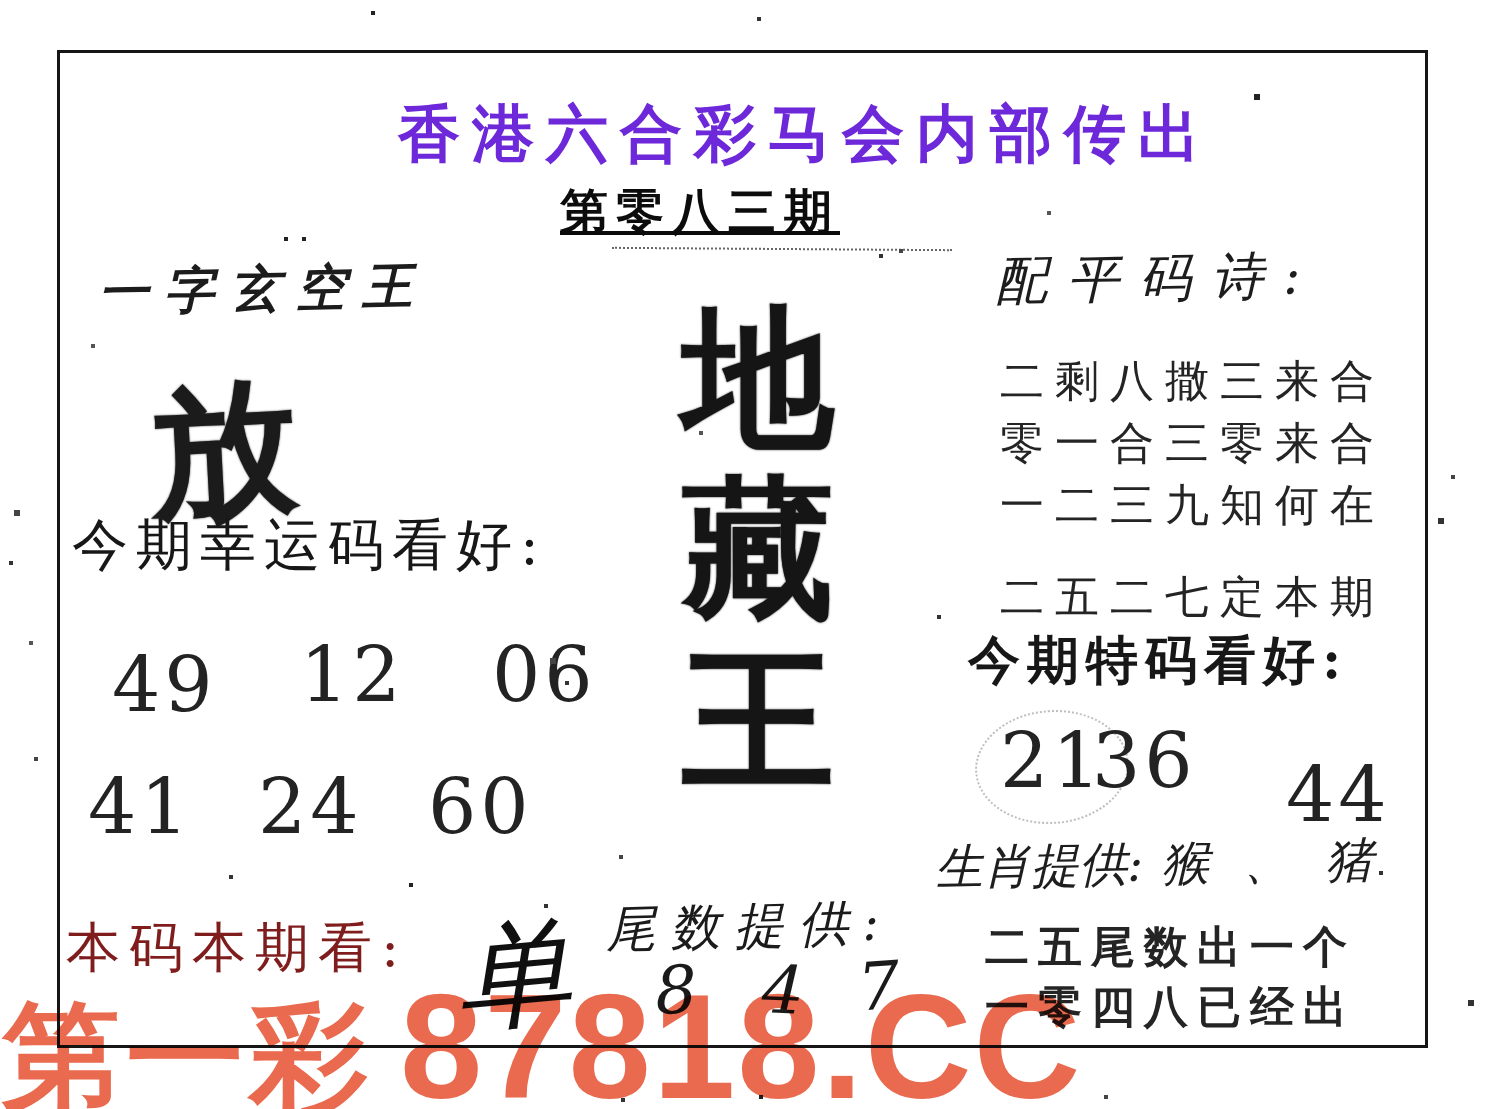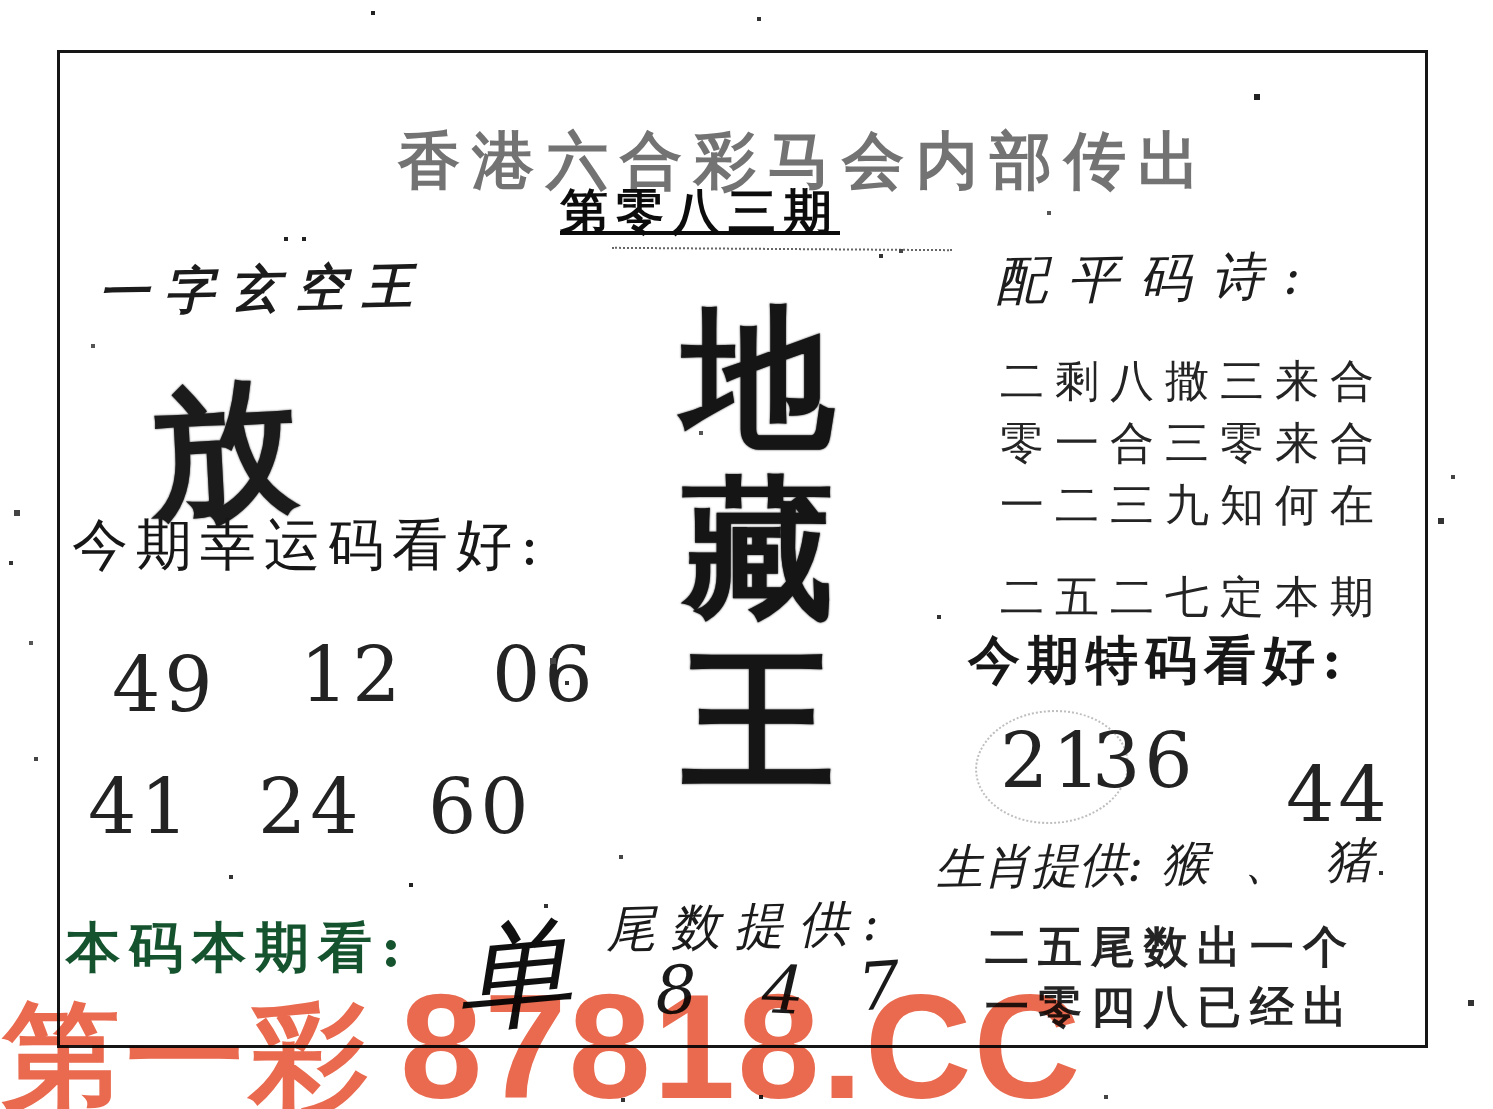--- a/index.html
+++ b/index.html
@@ -2,21 +2,21 @@
 <html><head>
 <meta charset="utf-8">
 <style>
   html,body{margin:0;padding:0;background:#ffffff;}
   .page{position:relative;width:1493px;height:1109px;background:#ffffff;overflow:hidden;
         font-family:"DejaVu Serif","Liberation Serif",serif;color:#111;}
   .abs{position:absolute;}
   .frame{position:absolute;left:57px;top:50px;width:1371px;height:998px;
          border:3px solid #161616;box-sizing:border-box;}
   .title{left:370px;top:92px;width:870px;text-align:center;font-size:62px;font-weight:700;
-         letter-spacing:12px;color:#737373;white-space:nowrap;margin-top:27px;}
+         letter-spacing:12px;color:#6d28d9;white-space:nowrap;}
   .issue{left:560px;top:180px;font-size:48px;font-weight:700;letter-spacing:8px;color:#0c0c0c;text-decoration:underline;}
   .dotline{left:612px;top:248px;width:340px;border-top:2px dotted #666;transform:rotate(0.4deg);}
   .hand{font-style:italic;}
   .left-heading{left:98px;top:256px;font-size:50px;font-weight:600;letter-spacing:16px;
                 color:#1c1c1c;transform:rotate(-1.2deg);}
   .big-fang{left:150px;top:352px;font-size:148px;font-weight:900;color:#1b1b1b;
             transform:rotate(-3deg);text-shadow:0 0 2px rgba(20,20,20,.85);}
   .lucky-label{left:72px;top:508px;font-size:56px;font-weight:400;letter-spacing:8px;color:#171717;}
   .num{font-size:76px;font-weight:400;color:#232323;letter-spacing:4px;white-space:nowrap;}
   .ellipse21{left:975px;top:710px;width:150px;height:110px;border:2px dotted #8a8a8a;
@@ -25,21 +25,21 @@
             align-items:center;}
   .main-col span{font-size:152px;line-height:1.02;font-weight:900;color:#151515;
                  text-shadow:0 0 2px rgba(10,10,10,.9);}
   .poem-label{left:995px;top:244px;font-size:52px;font-weight:500;letter-spacing:20px;
               color:#1d1d1d;transform:rotate(-1deg);}
   .poem-line{left:1000px;width:400px;font-size:44px;font-weight:400;letter-spacing:11px;
              color:#242424;white-space:nowrap;}
   .special-label{left:968px;top:626px;font-size:52px;font-weight:600;letter-spacing:7px;color:#171717;}
   .zodiac{left:935px;top:832px;font-size:48px;color:#1e1e1e;transform:rotate(-1deg);white-space:nowrap;}
   .zodiac .val{letter-spacing:34px;margin-left:18px;}
-  .bottom-label{left:66px;top:912px;font-size:54px;font-weight:700;letter-spacing:9px;color:#14532d;}
+  .bottom-label{left:66px;top:912px;font-size:54px;font-weight:400;letter-spacing:9px;color:#7f1d1d;}
   .ben-value{left:455px;top:898px;font-size:116px;font-weight:500;color:#101010;
              transform:rotate(-5deg);}
   .tail-label{left:606px;top:893px;font-size:50px;font-weight:500;letter-spacing:14px;
               color:#1b1b1b;transform:rotate(-1.5deg);}
   .tail-num{font-size:66px;font-weight:400;color:#1a1a1a;}
   .br-line{left:985px;width:420px;font-size:44px;font-weight:600;letter-spacing:9px;
            color:#242424;white-space:nowrap;}
   .watermark{left:2px;top:962px;display:flex;align-items:baseline;gap:26px;z-index:9;
              mix-blend-mode:multiply;font-family:"Liberation Sans","DejaVu Sans",sans-serif;
              font-weight:900;white-space:nowrap;}

